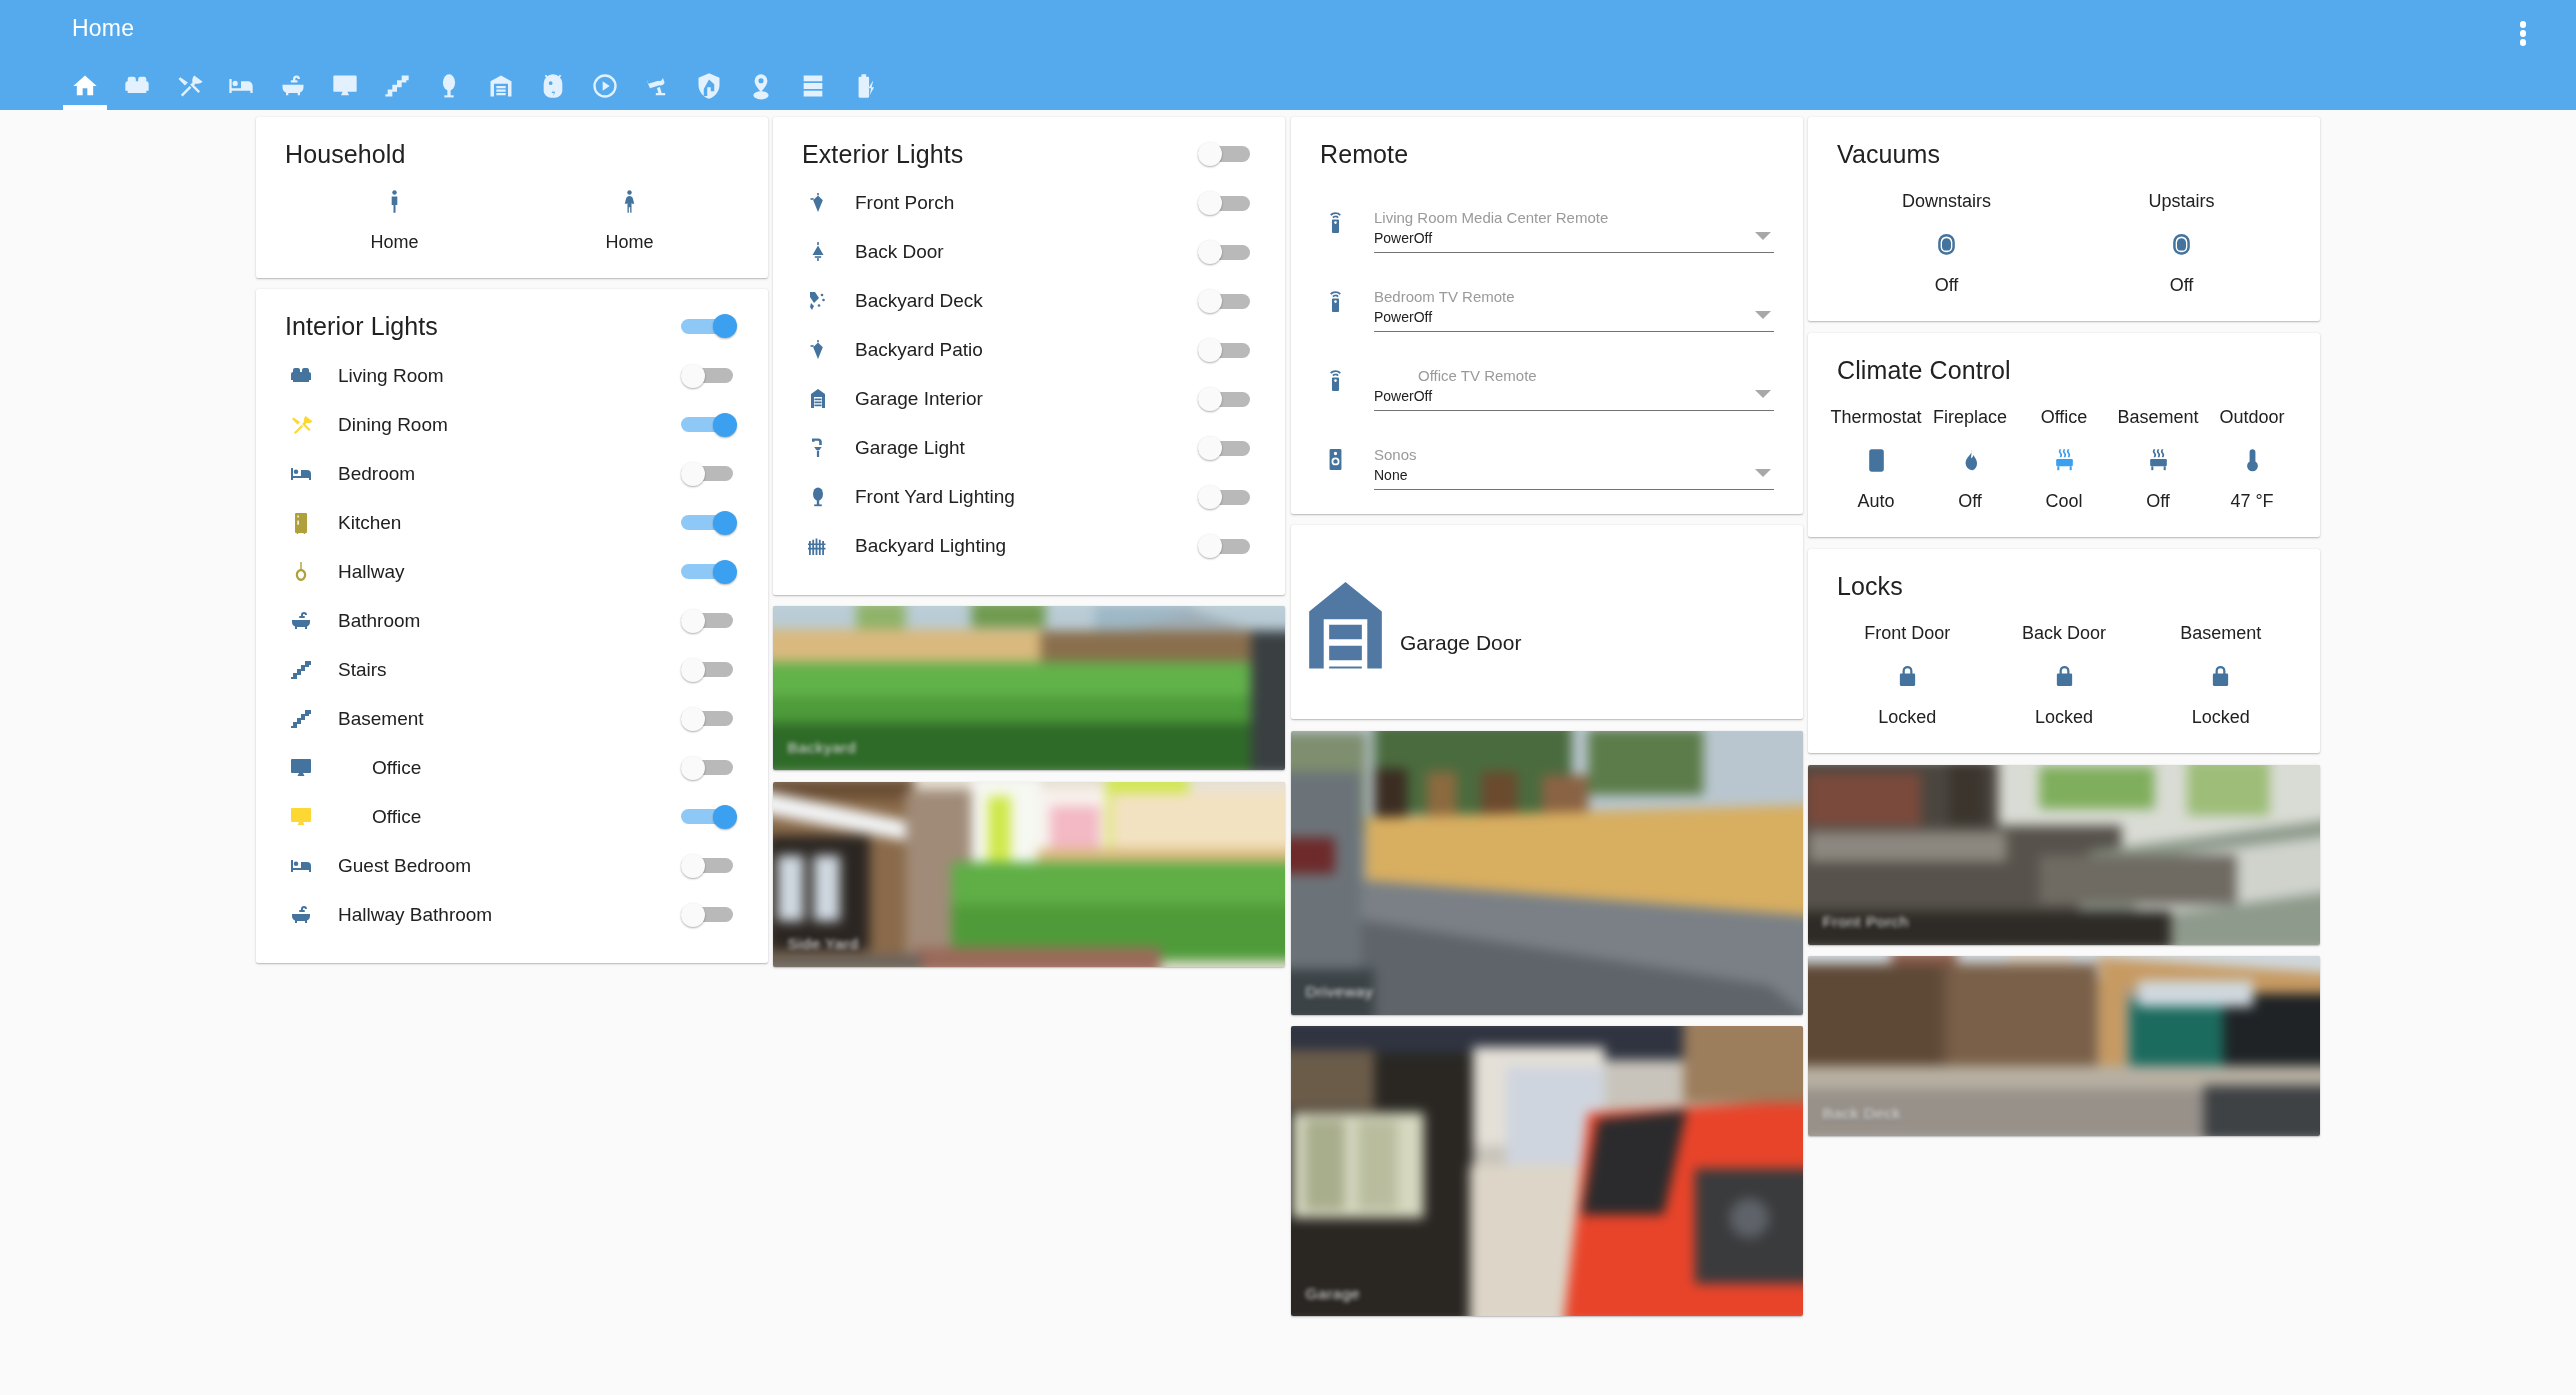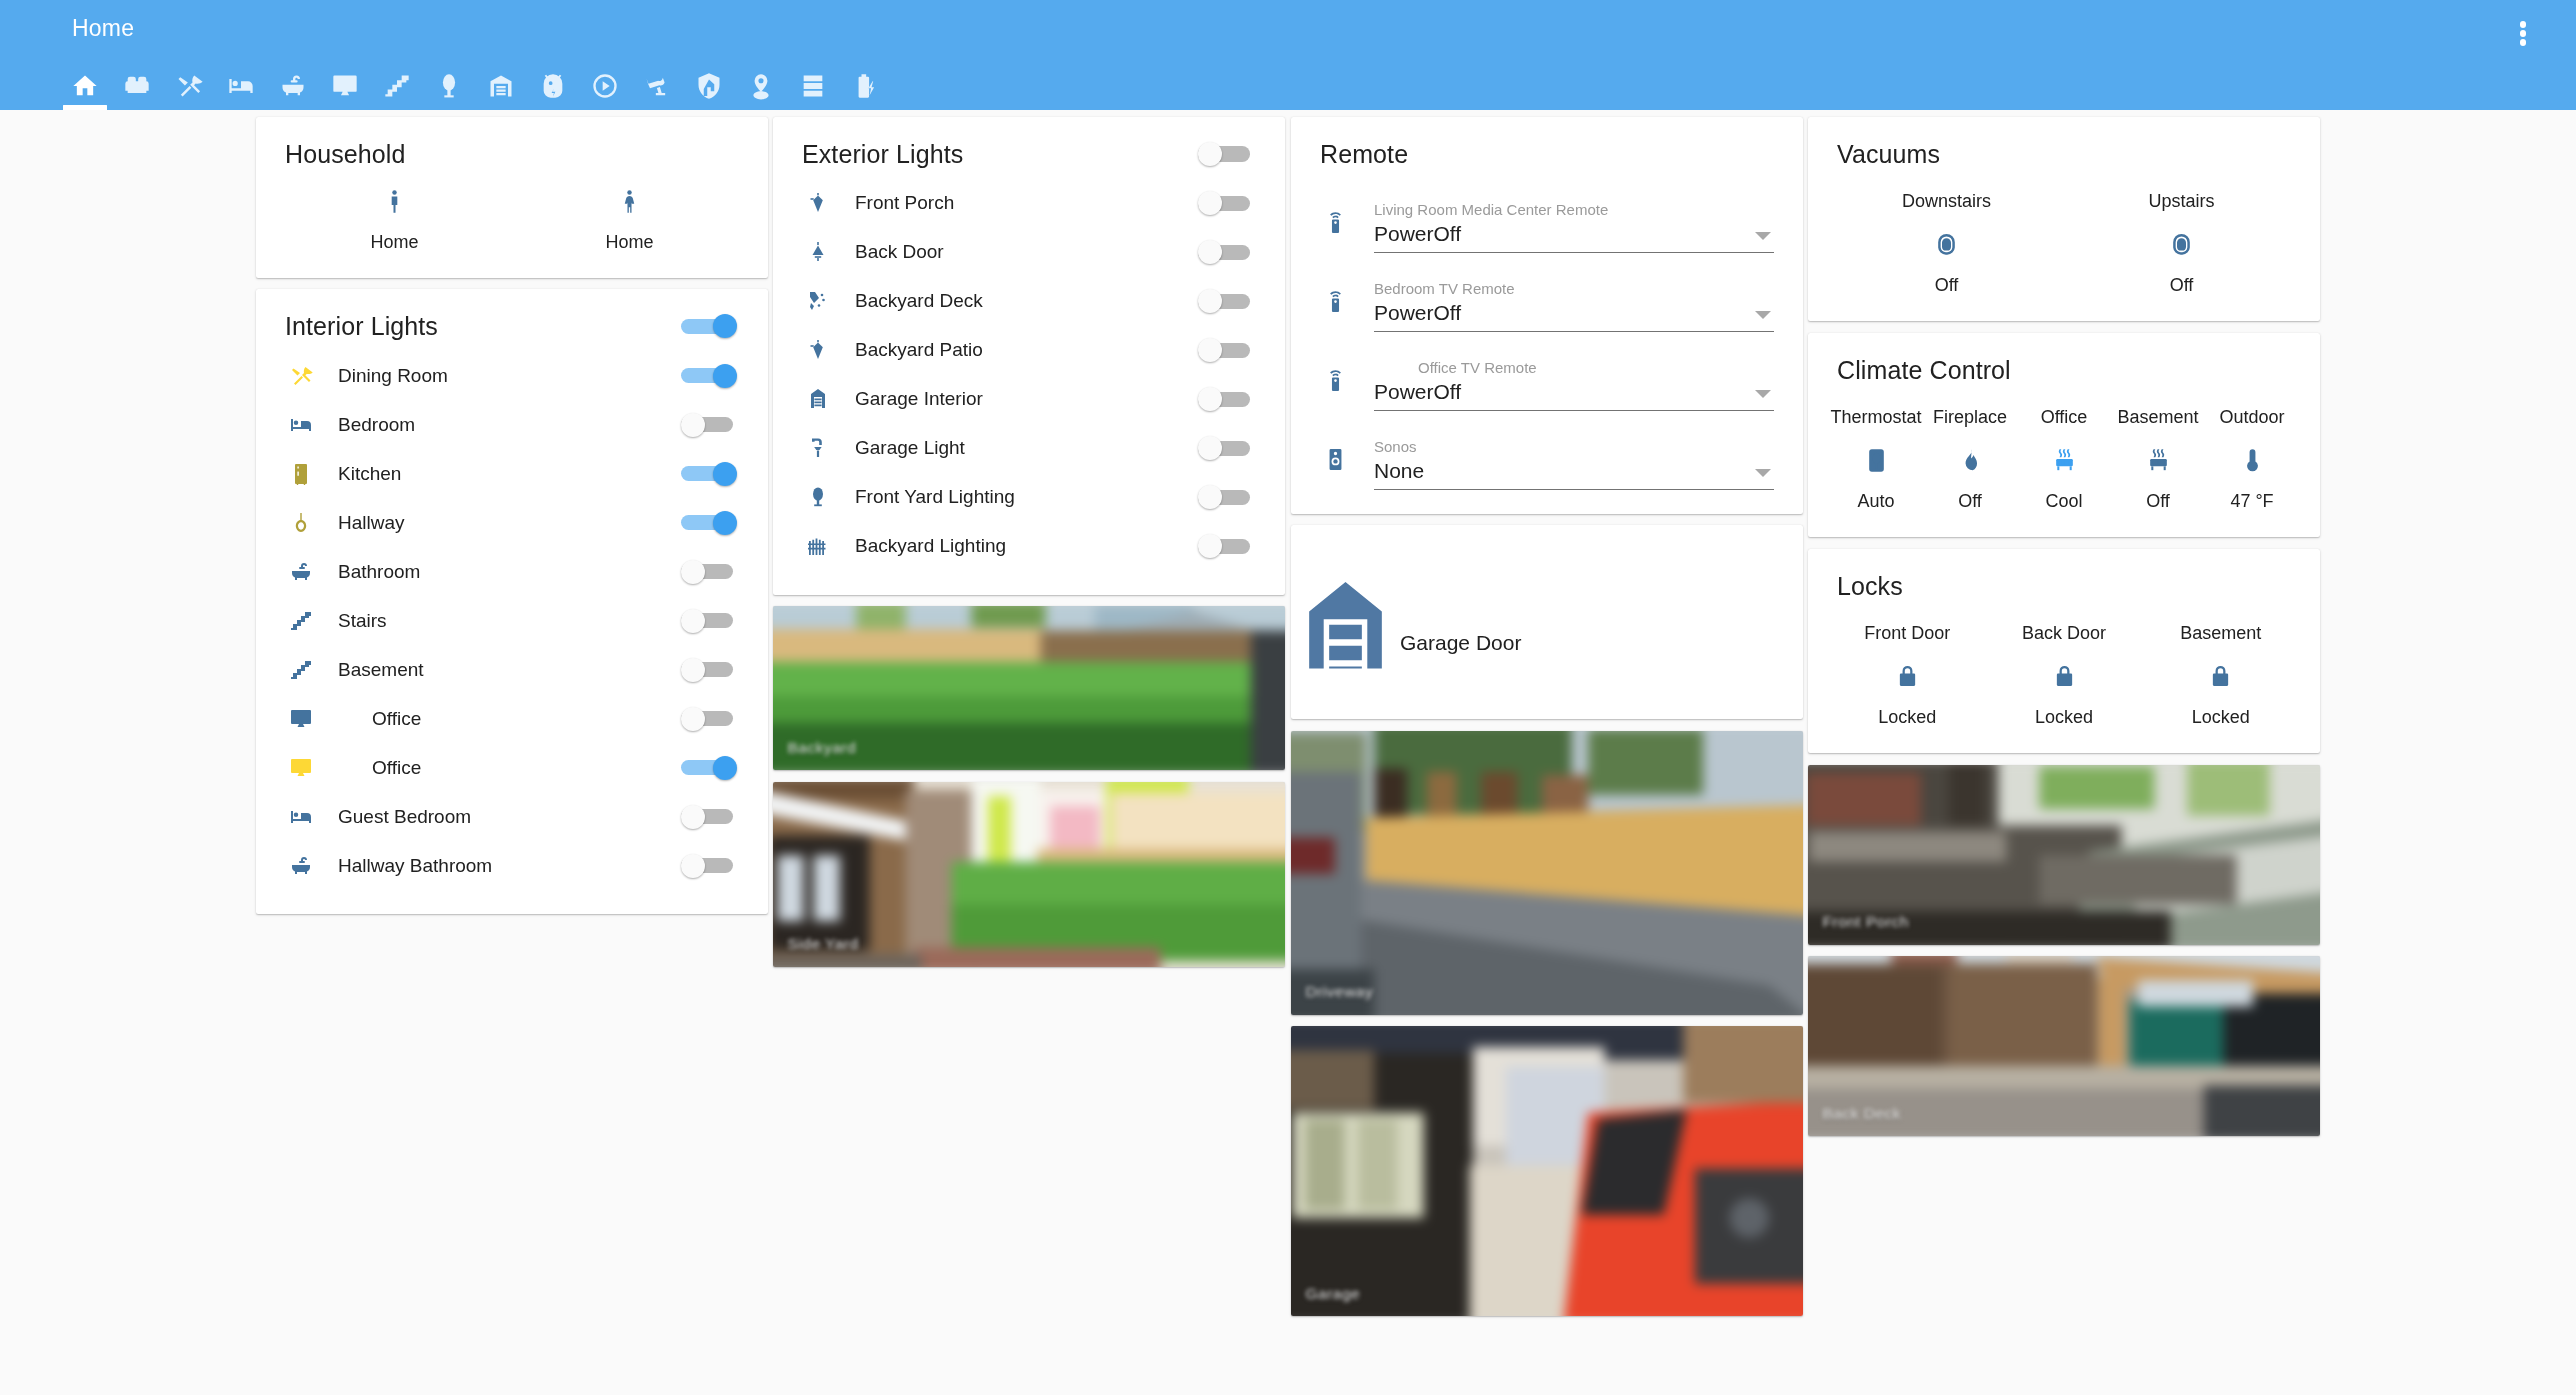--- a/index.html
+++ b/index.html
@@ -154,21 +154,21 @@
     flex: 1; margin-left: 23px;
     position: relative; border-bottom: 1.6px solid #737373;
     padding-bottom: 6.2px;
   }
   .remote-label {
     font-size: 15px; color: #9a9a9a; display: block;
     margin-bottom: 4.1px; white-space: nowrap; margin-top: 36px;
   }
   .remote-label.shift { padding-left: 44px; }
   .remote-value {
-    font-size: 21px; color: #212121; display: block;
+    font-size: 14px; color: #212121; display: block;
     white-space: nowrap;
   }
   .remote-caret {
     position: absolute; right: 3.1px; bottom: 11.4px;
     width: 0; height: 0;
     border-left: 8.8px solid transparent;
     border-right: 8.8px solid transparent;
     border-top: 8.3px solid #a8a8a8;
   }
 
@@ -366,20 +366,32 @@
     <div class="card">
       <div class="card-title-row">
         <div class="card-title">Interior Lights</div>
         <div class="switch on">
           <div class="track"></div>
             <div class="thumb"></div>
         </div>
       </div>
       <div class="rows">
 
+        <div class="row">
+          <div class="row-icon ico-blue">
+            <svg viewBox="0 0 24 24">
+                <path d="M4 8V6a2 2 0 0 1 2-2h3a2 2 0 0 1 2 2v2h2V6a2 2 0 0 1 2-2h3a2 2 0 0 1 2 2v2a2 2 0 0 1 2 2v6h-2v2H4v-2H2v-6a2 2 0 0 1 2-2Z"></path>
+              </svg>
+          </div>
+          <div class="row-label">Living Room</div>
+          <div class="switch">
+              <div class="track"></div>
+              <div class="thumb"></div>
+            </div>
+        </div>
 
         <div class="row">
           <div class="row-icon ico-amber">
             <svg viewBox="0 0 24 24">
                 <path d="M11 9 8.5 11.5 3 6l1.5-1.5ZM16.5 3c-1.5 1.5-2 4-1.5 6l-2 2L20 18l1.5-1.5-5.2-5.2 1.4-1.4c2 .5 4.5 0 6-1.5ZM5 19.5 6.5 21 14 13.5 12.5 12Z"></path>
               </svg>
           </div>
           <div class="row-label">Dining Room</div>
           <div class="switch on">
               <div class="track"></div>

